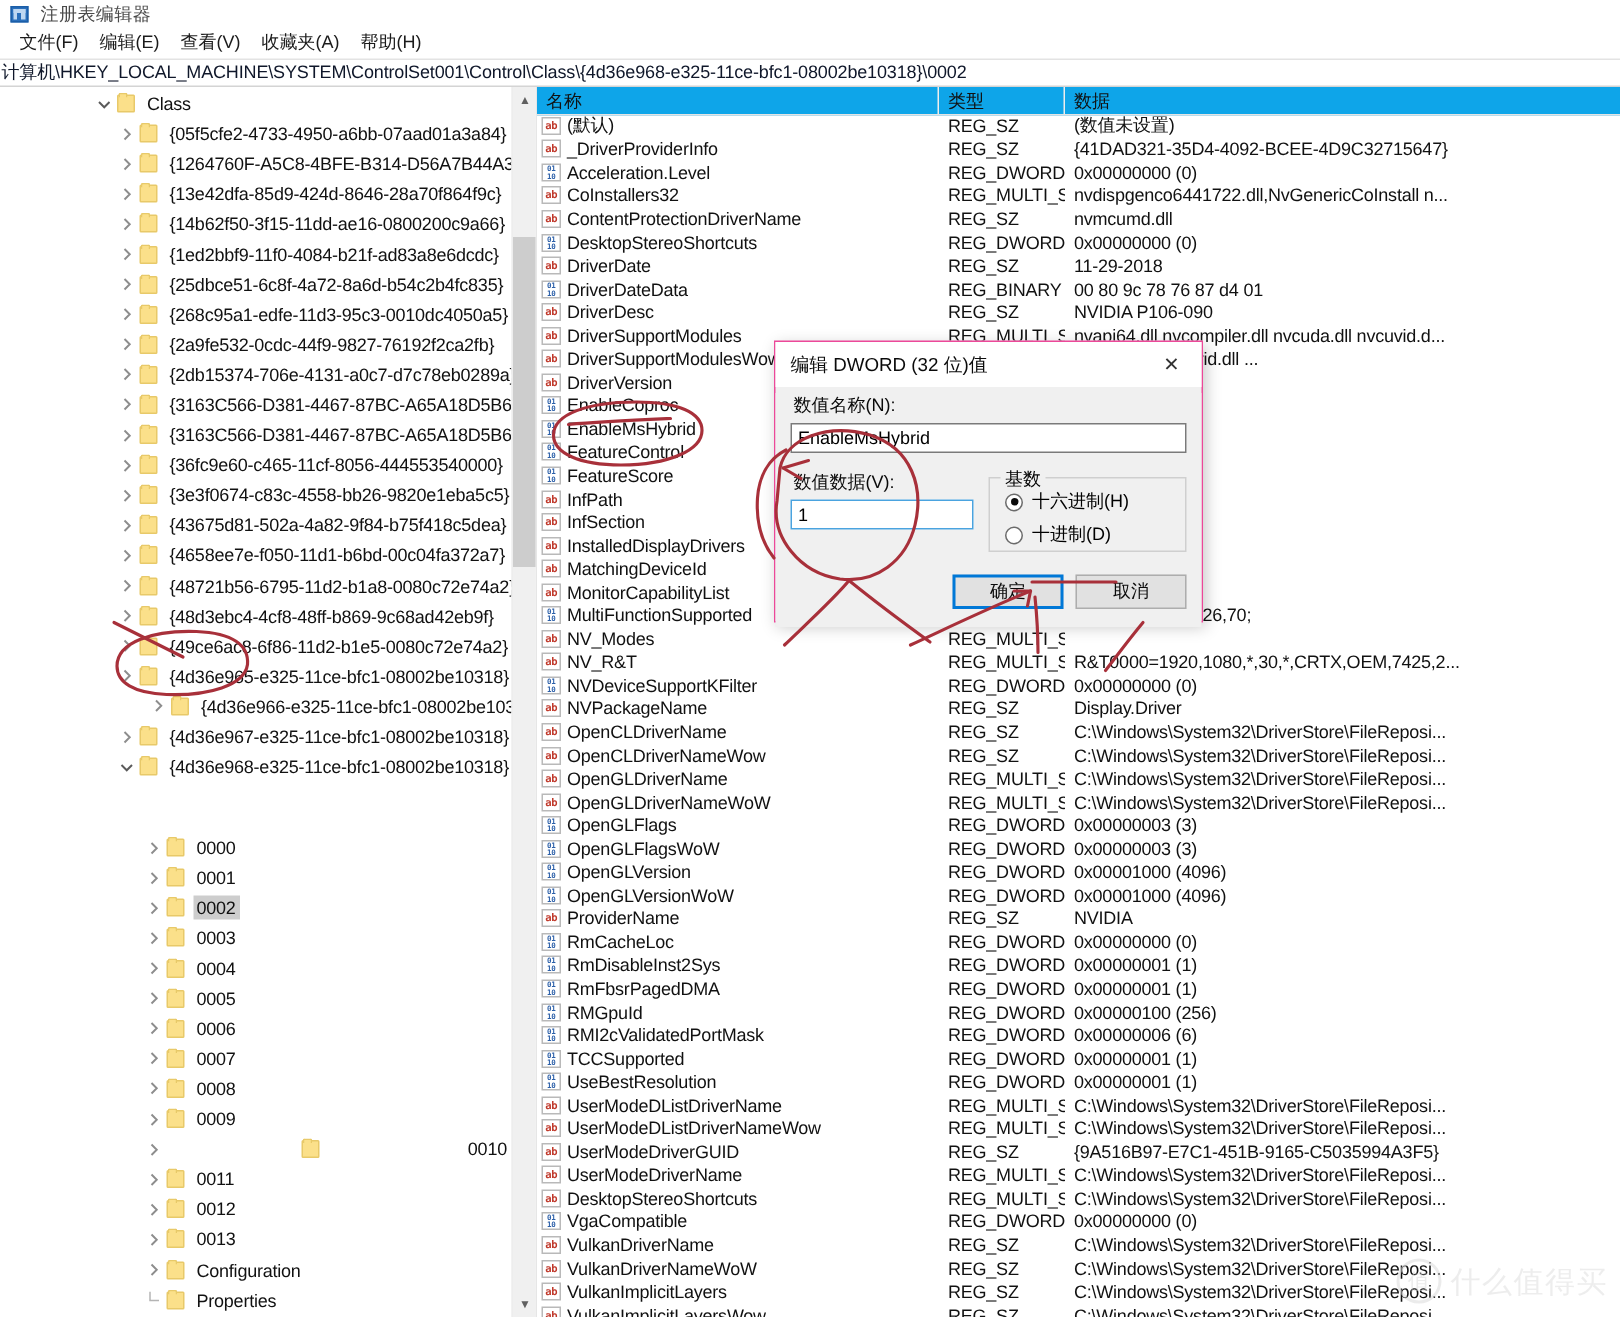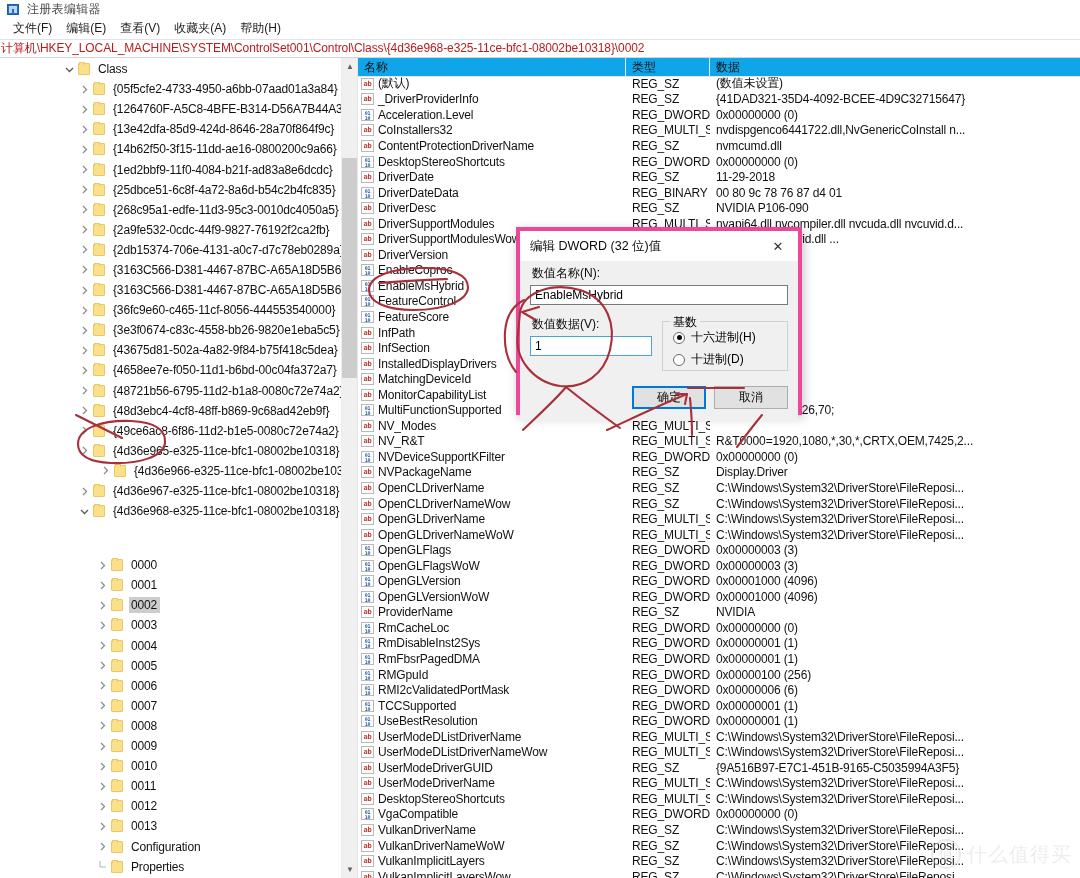--- a/index.html
+++ b/index.html
@@ -86,21 +86,21 @@
     align-items: center;
     border-top: 1px solid #e3e3e3;
     border-bottom: 1px solid #d4d4d4;
     background: #ffffff;
     padding-left: 1px;
     flex: 0 0 auto;
     overflow: hidden;
   }
   .addressbar .path {
     font-size: 12px;
-    color: #b91c1c;
+    color: #0f172a;
     white-space: nowrap;
     letter-spacing: -0.1px;
   }
 
   
   .content {
     flex: 1 1 auto;
     display: flex;
     min-height: 0;
     background: #ffffff;
@@ -274,21 +274,21 @@
     position: absolute; left:0; right:0; top: 1px;
     font-size: 5px; line-height: 5px; color: #2b5fa8; font-weight: bold;
   }
 
   
   .dialog {
     position: absolute;
     left: 516px; top: 227px;
     width: 286px; height: 188px;
     background: #f0f0f0;
-    border: 4px solid #ec4899;
+    border: 1px solid #ec4899;
     box-shadow: 2px 3px 10px rgba(0,0,0,.22);
     box-sizing: border-box;
     z-index: 40;
     font-size: 12px;
   }
   .dlg-title {
     height: 30px;
     display: flex;
     align-items: center;
     background: #ffffff;
@@ -782,21 +782,21 @@
             <span class="chev">
               <svg width="9" height="9" viewBox="0 0 9 9">
                 <path d="M3 1 L6.5 4.5 L3 8" stroke="#8d8d8d" fill="none" stroke-width="1.3"></path>
               </svg>
             </span>
             <span class="folder">
               <i></i>
             </span>
             <span class="lbl">0009</span>
           </div>
-          <div class="row" style="padding-left: 95px;">
+          <div class="row" style="padding-left: 95px; justify-content: space-between;">
             <span class="chev">
               <svg width="9" height="9" viewBox="0 0 9 9">
                 <path d="M3 1 L6.5 4.5 L3 8" stroke="#8d8d8d" fill="none" stroke-width="1.3"></path>
               </svg>
             </span>
             <span class="folder">
               <i></i>
             </span>
             <span class="lbl">0010</span>
           </div>

